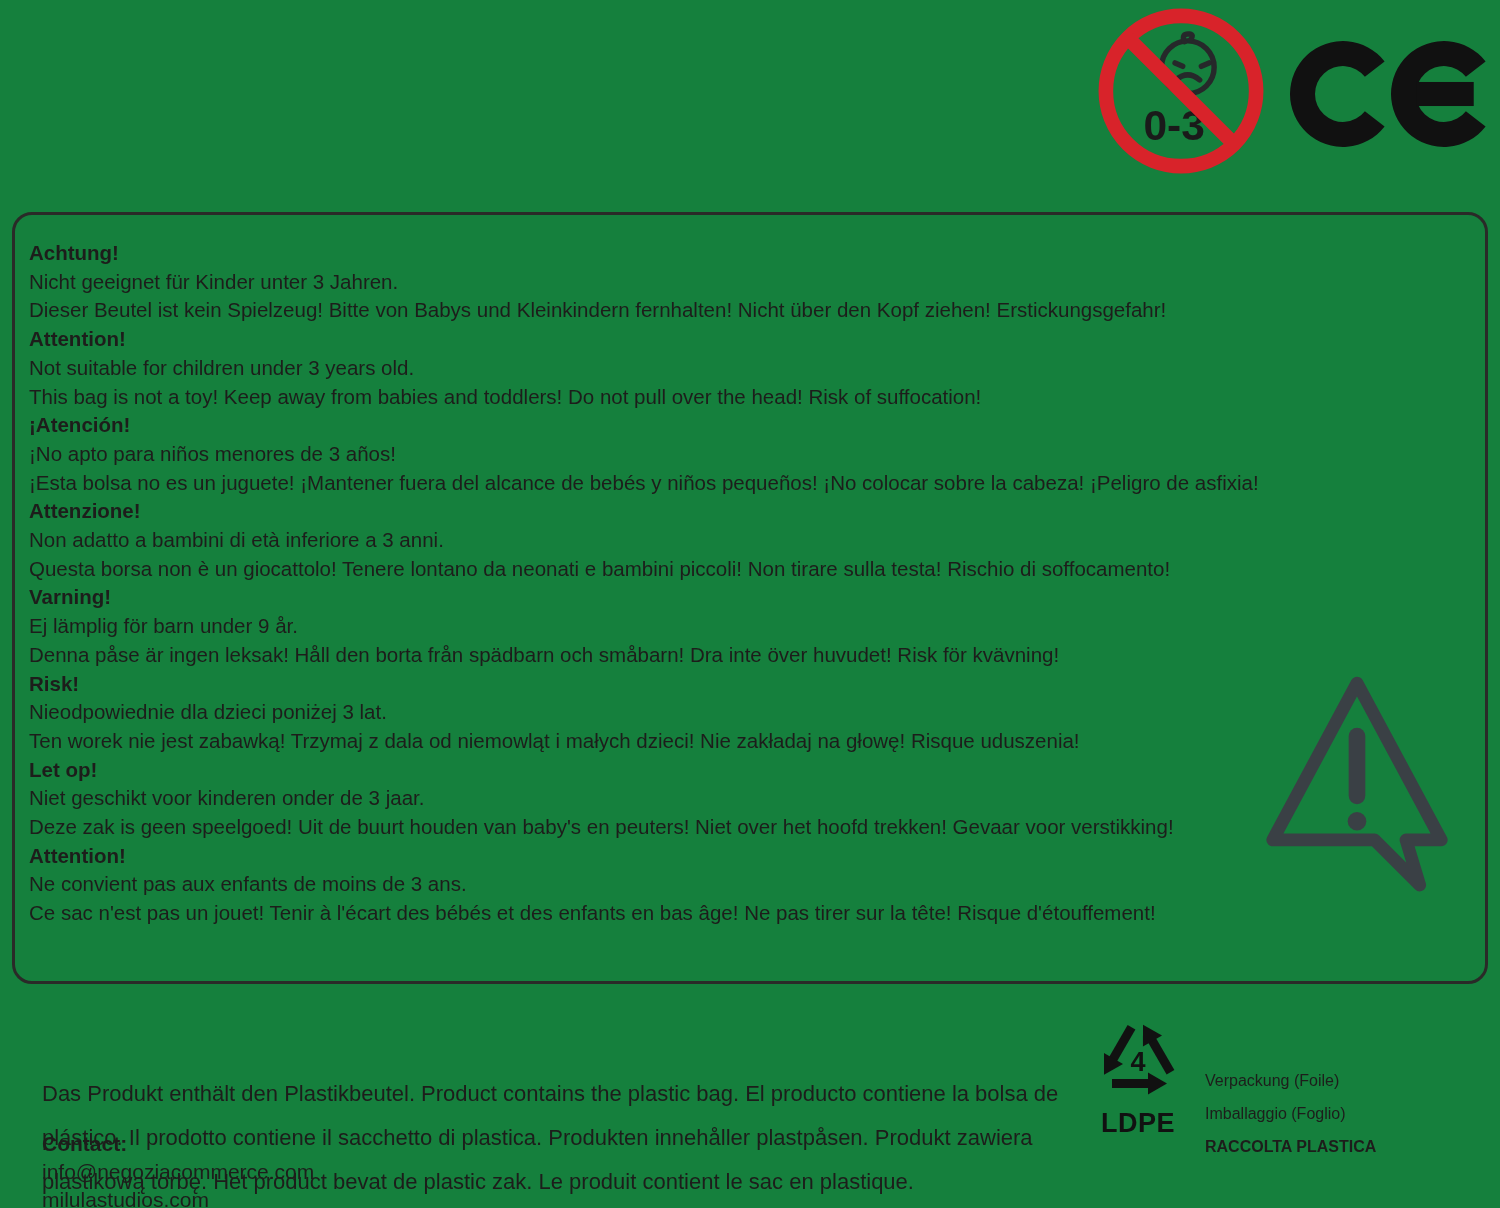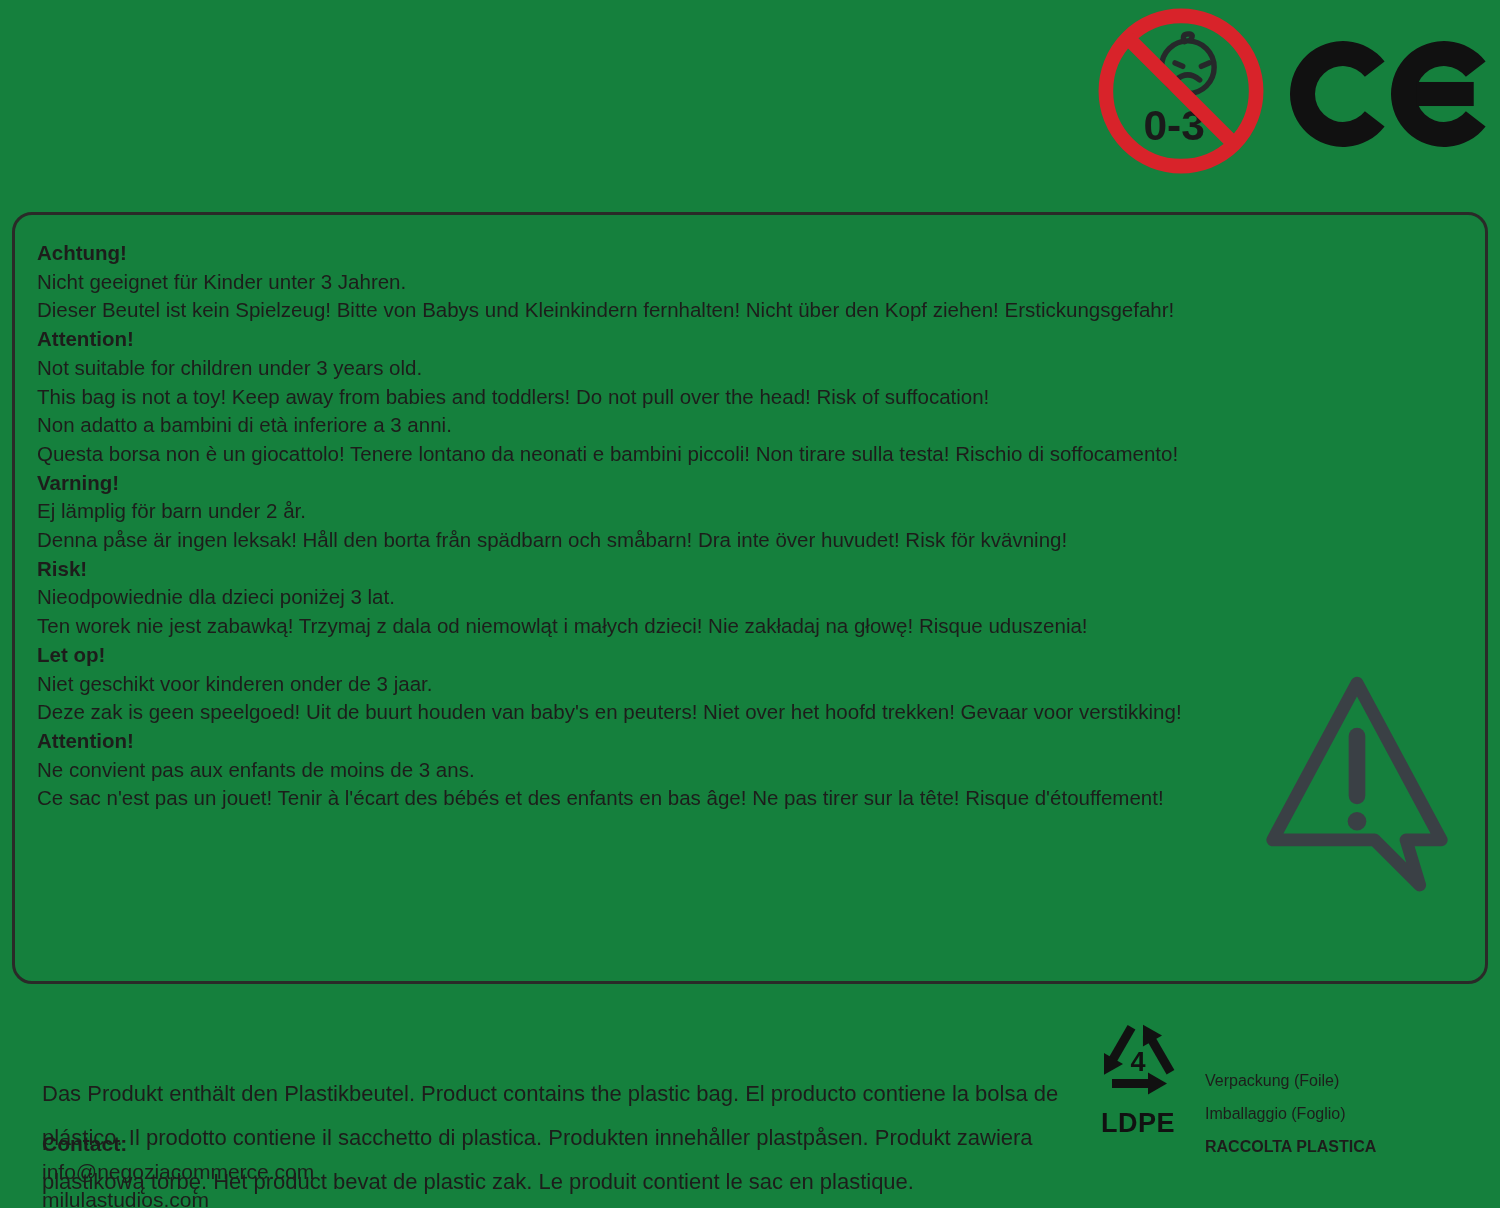--- a/index.html
+++ b/index.html
@@ -11,21 +11,21 @@
   .abs { position:absolute; }
 
   
   .age-icon { left:1096px; top:6px; width:170px; height:170px; }
   .ce-icon  { left:1290px; top:34px; width:202px; height:120px; }
 
   
   .warning-box {
     left:12px; top:212px; width:1476px; height:772px;
     border:3.5px solid #2a2a28; border-radius:20px;
-    padding:24px 22px;
+    padding:24px 14px;
   }
   .w-title { font-weight:bold; }
   .w-title, .w-line { font-size:20.5px; line-height:28.7px; white-space:nowrap; }
   .triangle-wrap { position:absolute; right:30px; top:452px; }
 
   
   .plastic-note { left:42px; top:1072px; width:1018px; font-size:22px; line-height:44px; }
   .contact { left:42px; top:1130px; font-size:21px; line-height:28px; }
   .contact-title { font-weight:bold; }
   .recycle { left:1086px; top:1004px; width:104px; text-align:center; }
@@ -73,26 +73,32 @@
       <div class="w-title">Achtung!</div>
       <div class="w-line">Nicht geeignet für Kinder unter 3 Jahren.</div>
       <div class="w-line">Dieser Beutel ist kein Spielzeug! Bitte von Babys und Kleinkindern fernhalten! Nicht über den Kopf ziehen! Erstickungsgefahr!</div>
     </div>
     <div>
       <div class="w-title">Attention!</div>
       <div class="w-line">Not suitable for children under 3 years old.</div>
       <div class="w-line">This bag is not a toy! Keep away from babies and toddlers! Do not pull over the head! Risk of suffocation!</div>
     </div>
     <div>
+      <div class="w-title">¡Atención!</div>
+      <div class="w-line">¡No apto para niños menores de 3 años!</div>
+      <div class="w-line">¡Esta bolsa no es un juguete! ¡Mantener fuera del alcance de bebés y niños pequeños! ¡No colocar sobre la cabeza! ¡Peligro de asfixia!</div>
+    </div>
+    <div>
+      <div class="w-title">Attenzione!</div>
       <div class="w-line">Non adatto a bambini di età inferiore a 3 anni.</div>
       <div class="w-line">Questa borsa non è un giocattolo! Tenere lontano da neonati e bambini piccoli! Non tirare sulla testa! Rischio di soffocamento!</div>
     </div>
     <div>
       <div class="w-title">Varning!</div>
-      <div class="w-line">Ej lämplig för barn under 2 år.</div>
+      <div class="w-line">Ej lämplig för barn under 9 år.</div>
       <div class="w-line">Denna påse är ingen leksak! Håll den borta från spädbarn och småbarn! Dra inte över huvudet! Risk för kvävning!</div>
     </div>
     <div>
       <div class="w-title">Risk!</div>
       <div class="w-line">Nieodpowiednie dla dzieci poniżej 3 lat.</div>
       <div class="w-line">Ten worek nie jest zabawką! Trzymaj z dala od niemowląt i małych dzieci! Nie zakładaj na głowę! Risque uduszenia!</div>
     </div>
     <div>
       <div class="w-title">Let op!</div>
       <div class="w-line">Niet geschikt voor kinderen onder de 3 jaar.</div>

